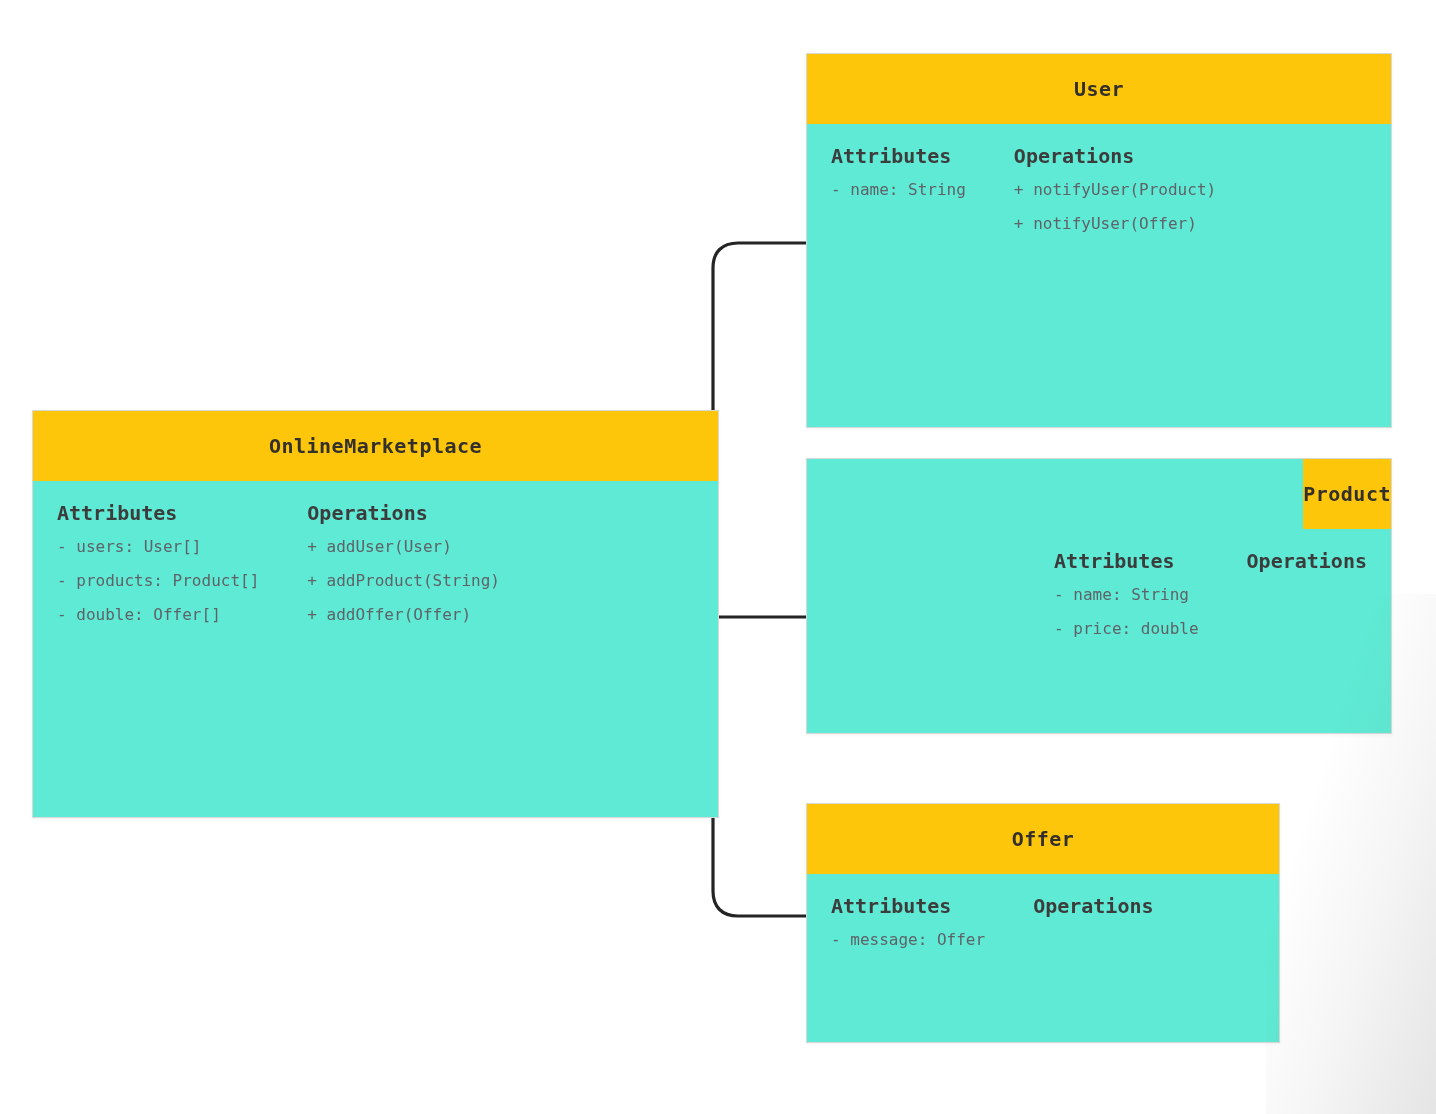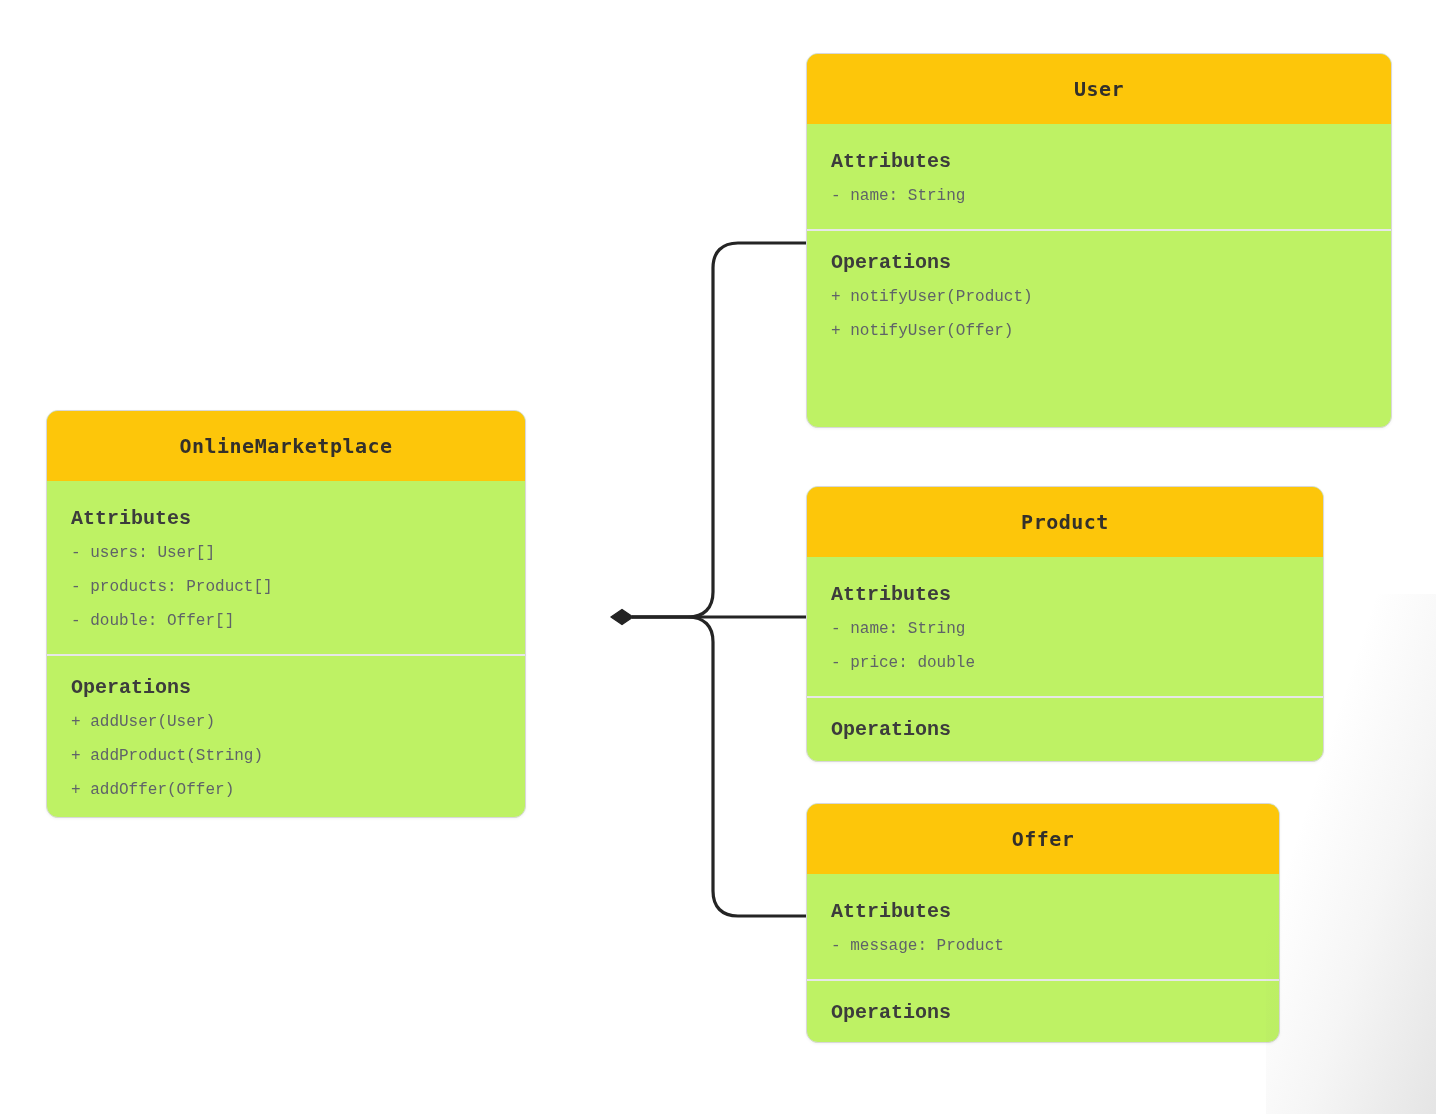--- a/index.html
+++ b/index.html
@@ -16,61 +16,60 @@
   html, body { background: var(--background); }
   body {
     font-family: "DejaVu Sans Mono", "Liberation Mono", monospace;
     width: 1436px; height: 1114px; position: relative; overflow: hidden;
   }
   .canvas { position: absolute; inset: 0; width: 1436px; height: 1114px; }
   .connector-svg { position: absolute; left: 0; top: 0; width: 1436px; height: 1114px; }
 
   .class-box {
     position: absolute;
-    background: #bef264;
+    background: #5eead4;
     border: 1px solid var(--box-border);
-    border-radius: 12px;
+    border-radius: 0;
     box-shadow: 0 1px 3px rgba(0,0,0,0.05);
     display: flex;
     flex-direction: column;
     overflow: hidden;
-    gap: 6px;
   }
   .class-header {
     height: 70px;
     flex: 0 0 70px;
     background: var(--header-bg);
     display: flex;
     align-items: center;
     justify-content: center;
     font-size: 20px;
     font-weight: 700;
     color: var(--header-text);
     letter-spacing: 0.5px;
   }
-  .class-body { flex: 1 1 auto; display: flex; flex-direction: column; font-family: Liberation Mono, monospace; }
+  .class-body { flex: 1 1 auto; display: flex; flex-direction: row; }
   .section { padding: 15px 24px 16px 24px; }
   .sec-title {
     font-size: 20px;
     font-weight: 700;
     line-height: 34px;
     color: var(--title-text);
   }
   .member {
     font-size: 16px;
     line-height: 34px;
     color: var(--member-text);
     white-space: pre;
   }
   .divider { border-top: 2px solid var(--divider); }
 
   
-  .pos-marketplace { left: 46px;  top: 410px; width: 480px; height: 408px; }
+  .pos-marketplace { left: 32px;  top: 410px; width: 687px; height: 408px; }
   .pos-user        { left: 806px; top: 53px;  width: 586px; height: 375px; }
-  .pos-product     { left: 806px; top: 486px; width: 518px; height: 276px; }
+  .pos-product     { left: 806px; top: 458px; width: 586px; height: 276px; align-items: flex-end; }
   .pos-offer       { left: 806px; top: 803px; width: 474px; height: 240px; }
 
   .edge-shade {
     position: absolute;
     right: 0; bottom: 0;
     width: 170px; height: 520px;
     background: linear-gradient(to top left, rgba(90,90,90,0.16), rgba(120,120,120,0.07) 38%, rgba(255,255,255,0) 68%);
     pointer-events: none;
   }
 </style>
@@ -136,21 +135,21 @@
         <div class="sec-title">Operations</div>
       </div>
     </div>
   </div>
 
   <div class="class-box pos-offer">
     <div class="class-header">Offer</div>
     <div class="class-body">
       <div class="section">
         <div class="sec-title">Attributes</div>
-        <div class="member">- message: Product</div>
+        <div class="member">- message: Offer</div>
       </div>
       <div class="divider"></div>
       <div class="section">
         <div class="sec-title">Operations</div>
       </div>
     </div>
   </div>
 
   <div class="edge-shade"></div>
 </div>

